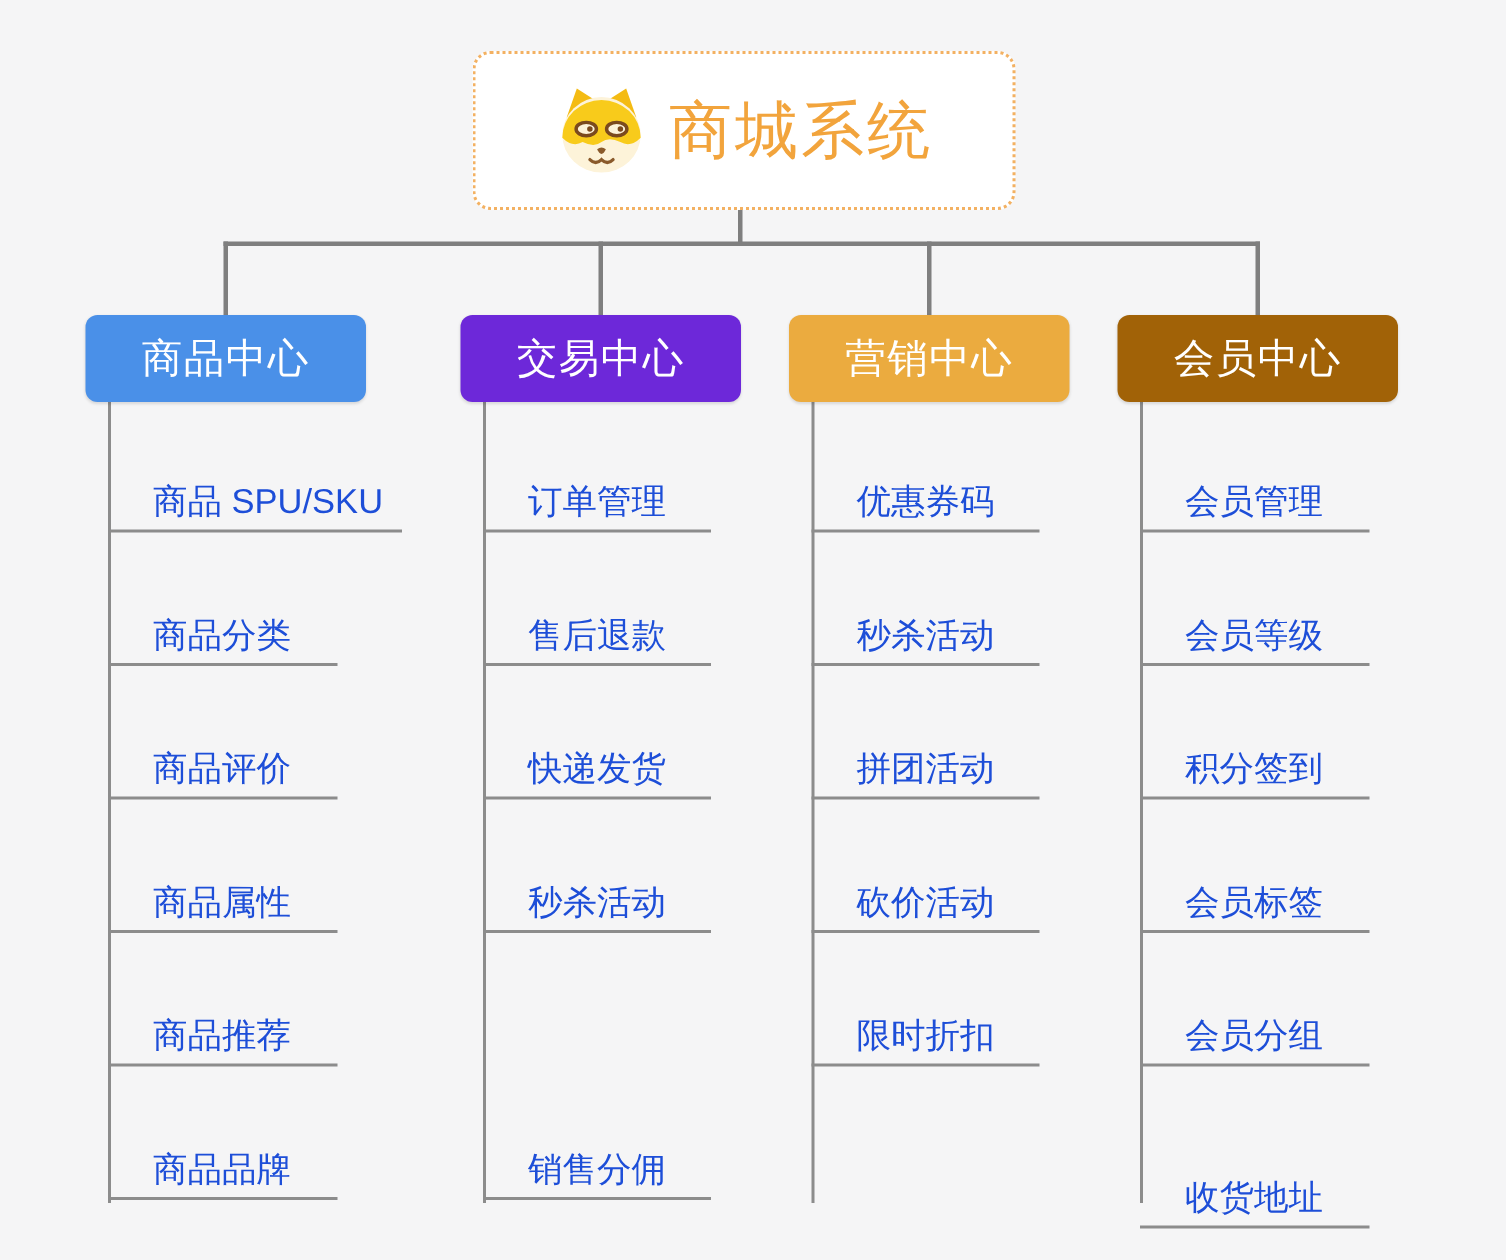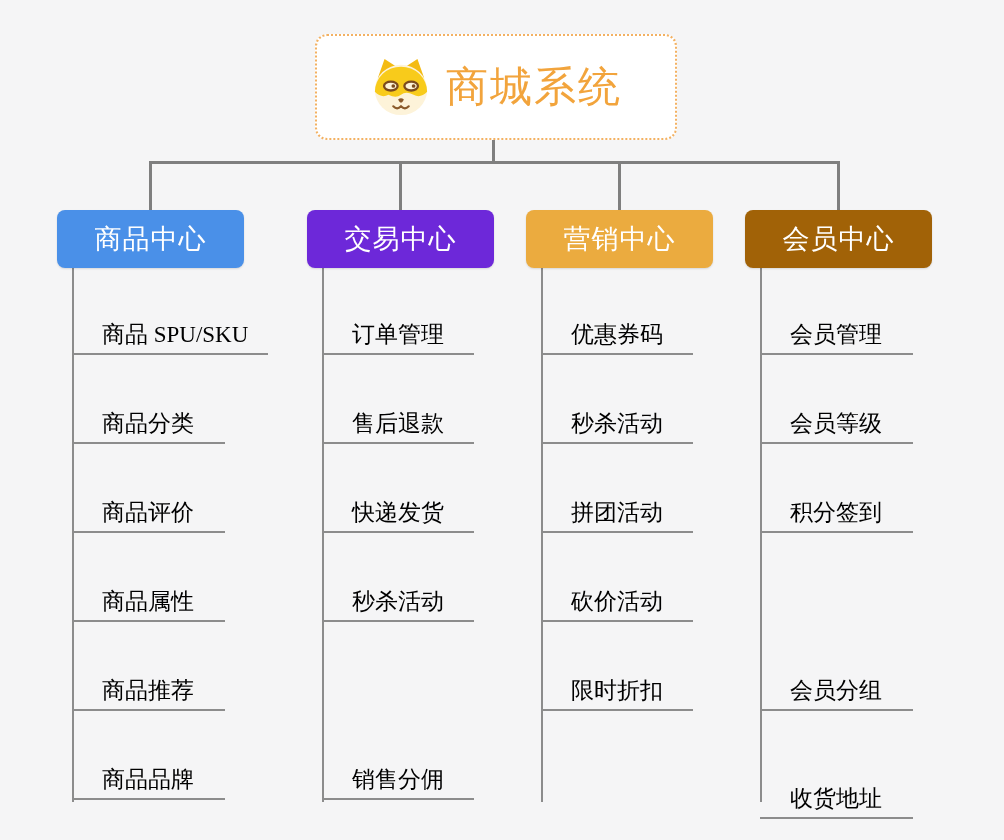--- a/index.html
+++ b/index.html
@@ -1,20 +1,20 @@
 <!DOCTYPE html>
 <html><head>
 <meta charset="utf-8">
 <style>
   * { margin:0; padding:0; box-sizing:border-box; }
   html,body { background:#f5f5f6; }
   .stage {
     position:relative; width:1004px; height:840px;
     background:#f5f5f6; overflow:hidden;
-    font-family:Liberation Serif, serif;
+    font-family:Liberation Sans, sans-serif;
   }
   
   .root-node {
     position:absolute; left:315px; top:34px; width:362px; height:106px;
     background:#ffffff; border:2px dotted #f3b162; border-radius:12px;
     display:flex; align-items:center; justify-content:center; gap:14px;
     cursor:pointer;
   }
   .root-title { font-size:42px; color:#f2a43c; letter-spacing:2px; font-weight:400; }
   .root-icon { width:62px; height:60px; display:block; }
@@ -34,21 +34,21 @@
     box-shadow:0 1px 2px rgba(0,0,0,0.12);
   }
   .branch1 { left:57px;  background:#4a90e8; }
   .branch2 { left:307px; background:#6d28d9; }
   .branch3 { left:526px; background:#ebab3f; }
   .branch4 { left:745px; background:#a16207; }
   
   .item {
     position:absolute; height:40px; border-bottom:2px solid #8c8c8c;
     display:flex; align-items:flex-end; padding:0 0 3px 30px;
-    font-size:23px; color:#000000; white-space:nowrap; cursor:pointer;
+    font-size:23px; color:#1d4ed8; white-space:nowrap; cursor:pointer;
   }
 </style>
 </head>
 <body>
 
 <div class="stage">
 
   <div class="root-node">
     <svg class="root-icon" viewBox="0 0 64 62" aria-hidden="true">
       <polygon points="8,22 15,2 29,11" fill="#f4bb13"></polygon>
@@ -104,16 +104,17 @@
 
   <div class="item" style="left:541px;top:315px;width:152px;">优惠券码</div>
   <div class="item" style="left:541px;top:404px;width:152px;">秒杀活动</div>
   <div class="item" style="left:541px;top:493px;width:152px;">拼团活动</div>
   <div class="item" style="left:541px;top:582px;width:152px;">砍价活动</div>
   <div class="item" style="left:541px;top:671px;width:152px;">限时折扣</div>
 
   <div class="item" style="left:760px;top:315px;width:153px;">会员管理</div>
   <div class="item" style="left:760px;top:404px;width:153px;">会员等级</div>
   <div class="item" style="left:760px;top:493px;width:153px;">积分签到</div>
+  <div class="item" style="left:760px;top:582px;width:153px;">会员标签</div>
   <div class="item" style="left:760px;top:671px;width:153px;">会员分组</div>
   <div class="item" style="left:760px;top:779px;width:153px;">收货地址</div>
 
 </div>
 
 </body></html>

